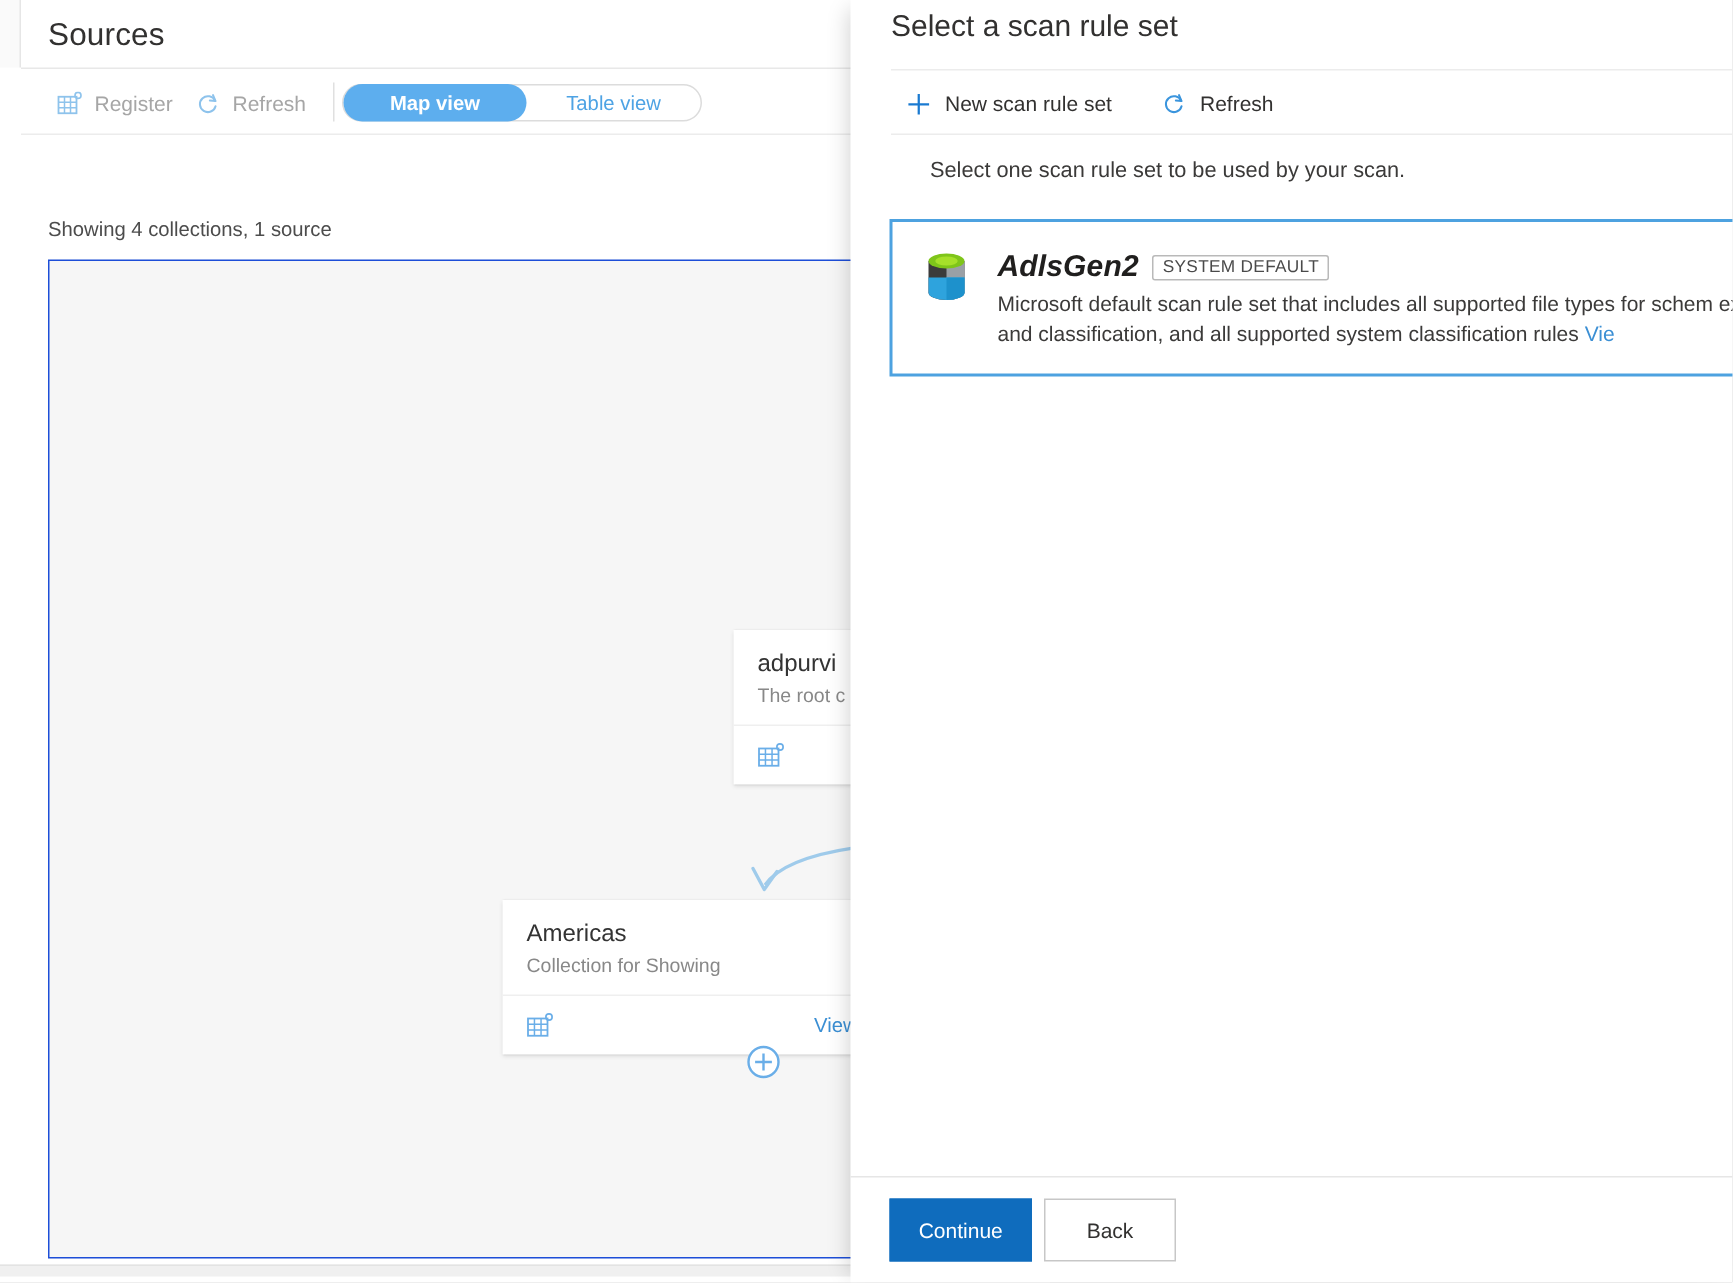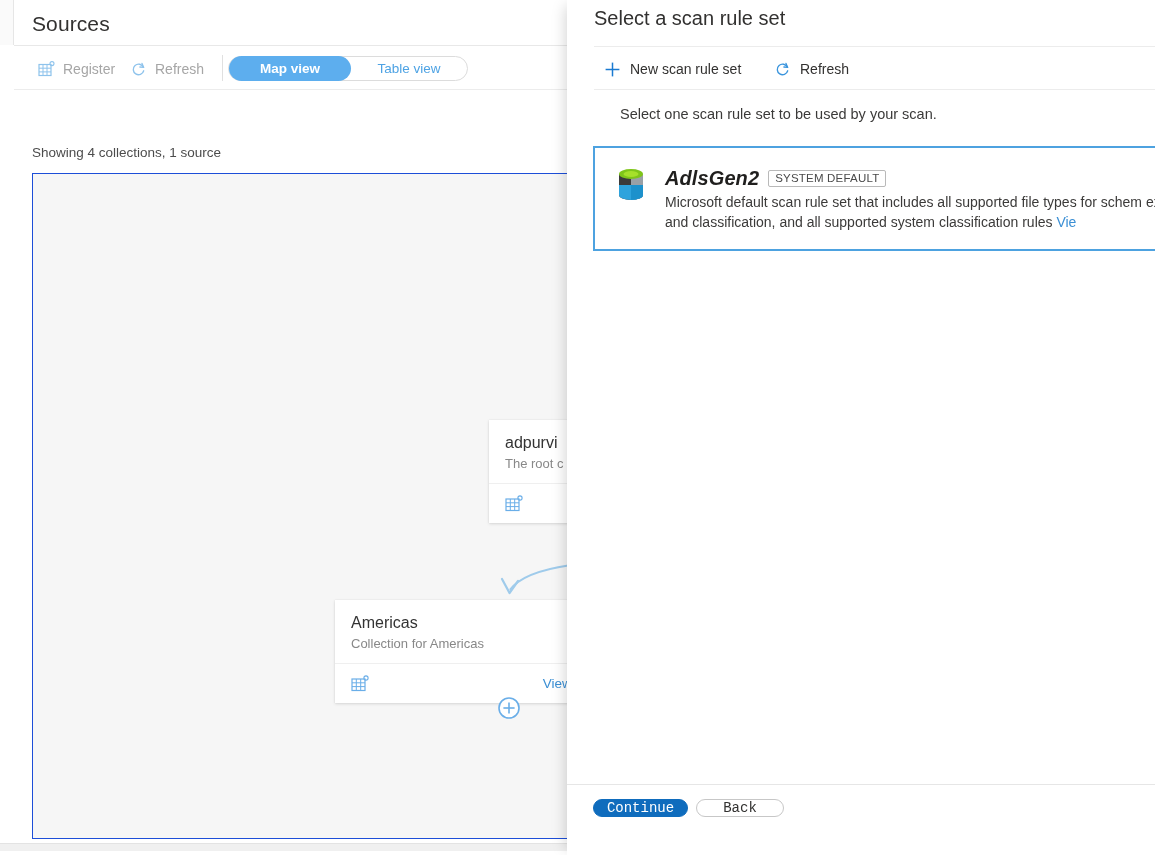--- a/index.html
+++ b/index.html
@@ -159,23 +159,23 @@
     position: absolute; left: 70px; top: 44px; width: 560px;
     font-size: 14px; color: #3b3a39; line-height: 20px;
   }
   .rs-link { color: #3b8fd4; cursor: pointer; }
 
   
   .panel-footer-rule {
     position: absolute; left: 0; top: 784px; width: 588px; height: 1px; background: #e6e6e6;
   }
   .btn {
-    position: absolute; top: 799px; height: 18px;
-    font-size: 14px; font-family: Liberation Mono, monospace; cursor: pointer;
-    display: flex; align-items: center; justify-content: center; border-radius: 10px;
+    position: absolute; top: 799px; height: 42px;
+    font-size: 14px; font-family: Liberation Sans, sans-serif; cursor: pointer;
+    display: flex; align-items: center; justify-content: center;
   }
   .btn-primary {
     left: 593px; width: 95px; background: #0f6cbd; color: #fff; border: 1px solid #0f6cbd;
   }
   .btn-default {
     left: 696px; width: 88px; background: #fff; color: #323130; border: 1px solid #c7c7c7;
   }
 </style>
 </head>
 <body>
@@ -248,21 +248,21 @@
               <circle cx="15" cy="3" r="2.1" fill="none" stroke="#6aaee8" stroke-width="1.1"></circle>
             </svg>
           </span>
           <span class="coll-link"></span>
         </div>
       </div>
 
       <div class="coll-card" id="card-americas">
         <div class="coll-body">
           <div class="coll-name">Americas</div>
-          <div class="coll-desc">Collection for Americas</div>
+          <div class="coll-desc">Collection for Showing</div>
         </div>
         <div class="coll-foot">
           <span class="ico">
             <svg width="18" height="18" viewBox="0 0 18 18">
               <rect x="1" y="4" width="13" height="11.5" fill="none" stroke="#6aaee8" stroke-width="1.2"></rect>
               <line x1="1" y1="7.8" x2="14" y2="7.8" stroke="#6aaee8" stroke-width="1"></line>
               <line x1="1" y1="11.6" x2="14" y2="11.6" stroke="#6aaee8" stroke-width="1"></line>
               <line x1="5.3" y1="4" x2="5.3" y2="15.5" stroke="#6aaee8" stroke-width="1"></line>
               <line x1="9.7" y1="4" x2="9.7" y2="15.5" stroke="#6aaee8" stroke-width="1"></line>
               <circle cx="15" cy="3" r="2.1" fill="none" stroke="#6aaee8" stroke-width="1.1"></circle>

